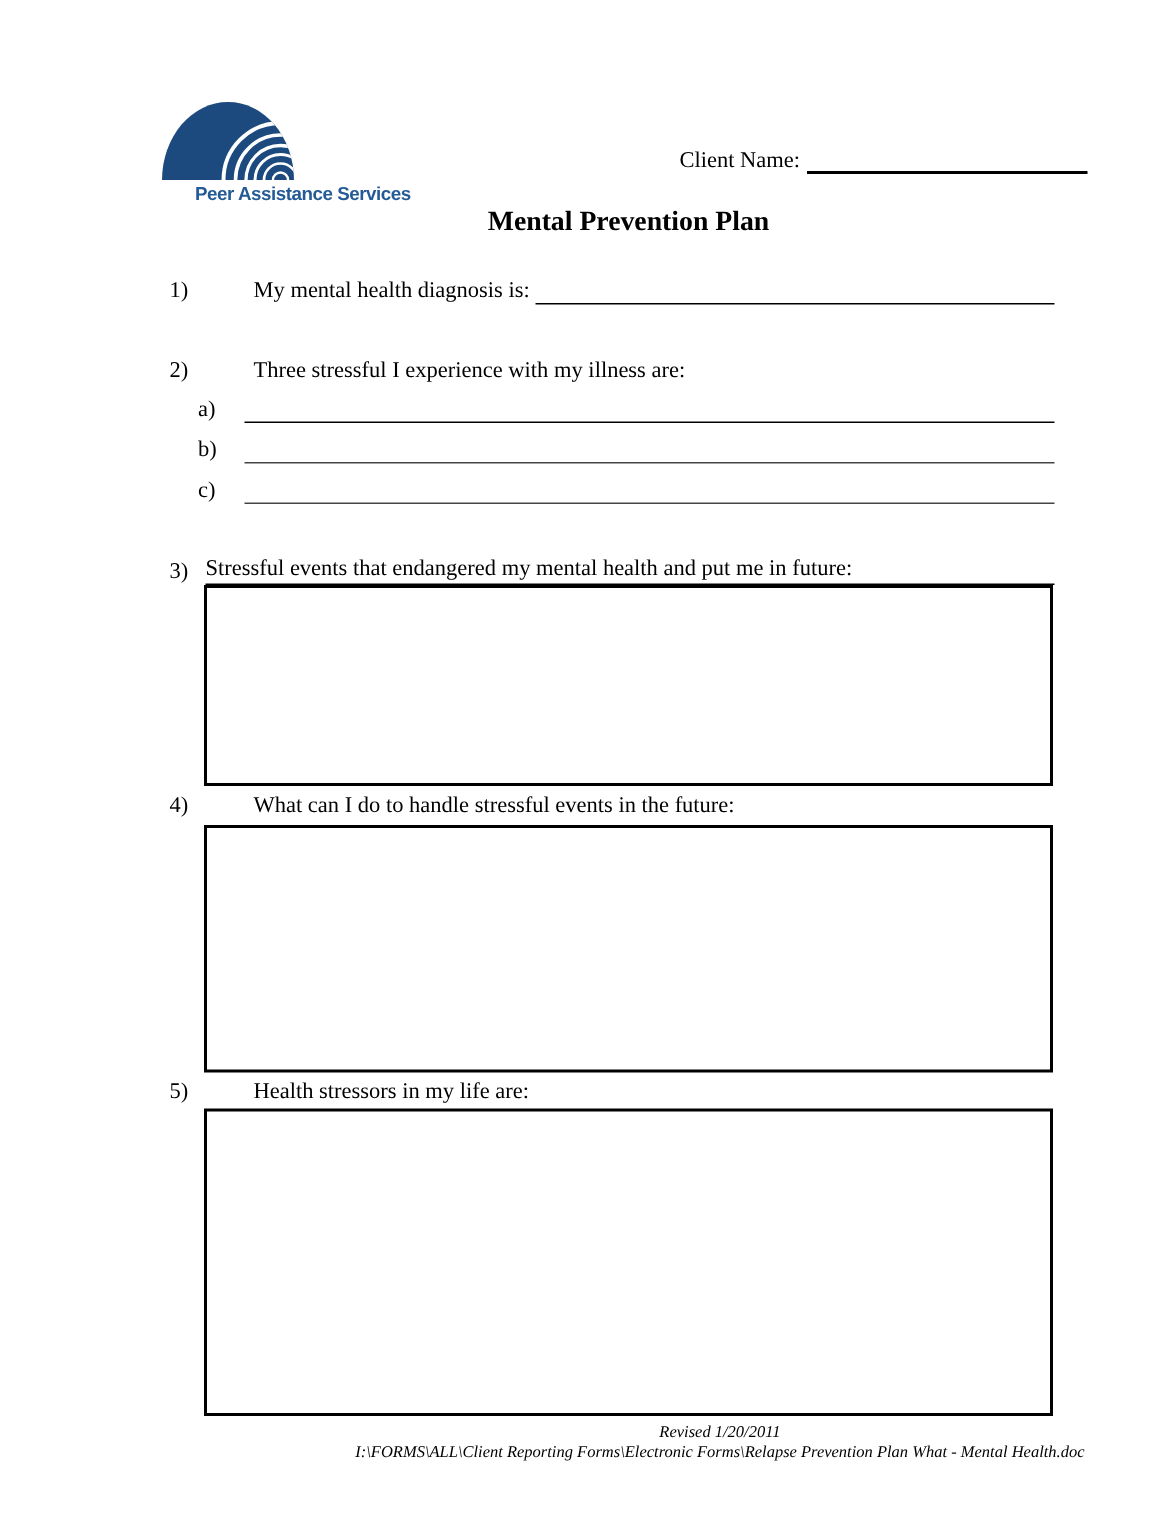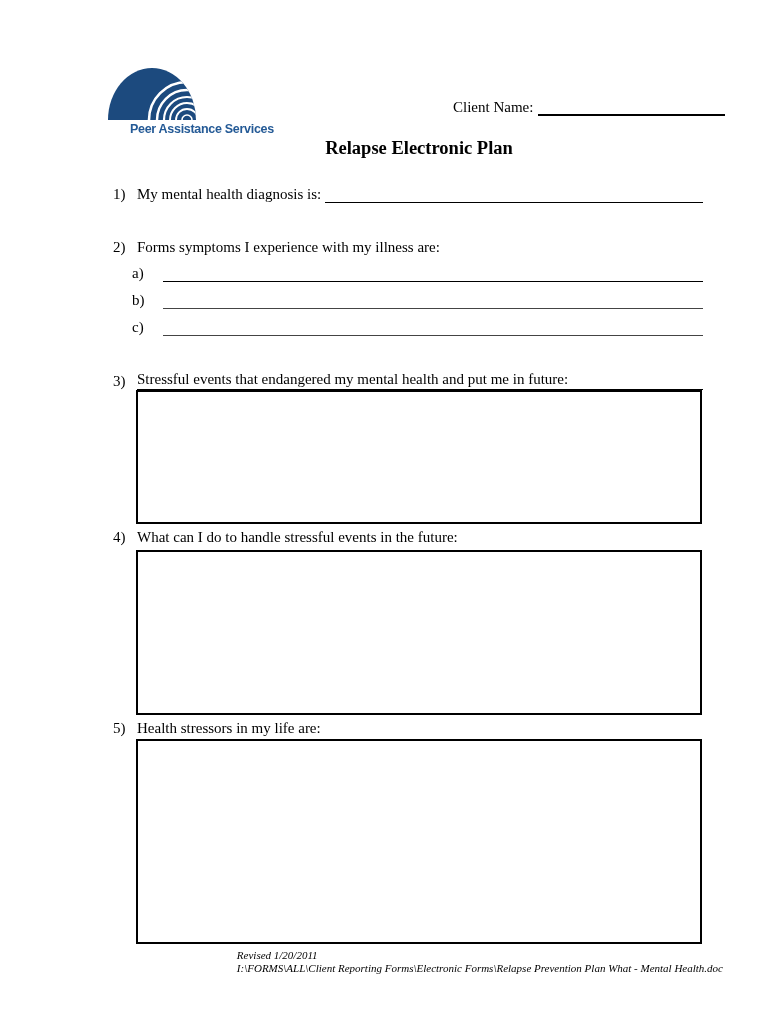--- a/index.html
+++ b/index.html
@@ -39,39 +39,39 @@
 
   .doc-title {
     position: absolute; left: 113px; width: 612px; top: 138px;
     text-align: center;
     font-weight: bold; font-size: 18.5px;
   }
 
   
   .item { position: absolute; left: 113px; width: 590px; display: flex; align-items: flex-end; font-size: 15px; }
   .item .num { width: 24px; flex: 0 0 24px; }
-  .item .lbl { white-space: nowrap; }
+  .item .lbl { white-space: nowrap; margin-left: 32px; }
   .fill-line { flex: 1; margin-left: 4px; border-bottom: 1.4px solid #000; height: 18px; }
   .lbl-underlined { flex: 1; border-bottom: 1.4px solid #000; white-space: nowrap; height: 19px; }
 
   .sub-row { position: absolute; left: 132px; width: 571px; display: flex; align-items: flex-end; font-size: 15px; }
   .sub-row .letter { width: 27px; flex: 0 0 27px; }
   .sub-row .fill-line { height: 18px; border-bottom: 1.4px solid #444; }
   .sub-row.first .fill-line { border-bottom-color: #000; }
 
   .response-box {
     position: absolute; left: 136px; width: 566px;
     border: 2px solid #000;
     background: #fff;
   }
 
   
   .footer {
     position: absolute; right: 47px; top: 949px;
-    text-align: left;
+    text-align: center;
     font-style: italic;
     font-size: 11px;
     line-height: 13px;
     white-space: nowrap;
   }
 </style>
 </head>
 <body>
 
 <div class="page">
@@ -96,31 +96,31 @@
       </svg>
     </span>
     <div class="logo-text">Peer Assistance Services</div>
   </div>
 
   <div class="client-row">
     <span class="client-label">Client Name:</span>
     <span class="client-line"></span>
   </div>
 
-  <div class="doc-title">Relapse Electronic Plan</div>
+  <div class="doc-title">Mental Prevention Plan</div>
 
   <div class="item" style="top:185px;">
     <span class="num">1)</span>
     <span class="lbl">My mental health diagnosis is:</span>
     <span class="fill-line"></span>
   </div>
 
   <div class="item" style="top:239px;">
     <span class="num">2)</span>
-    <span class="lbl">Forms symptoms I experience with my illness are:</span>
+    <span class="lbl">Three stressful I experience with my illness are:</span>
   </div>
   <div class="sub-row first" style="top:264px;">
     <span class="letter">a)</span>
     <span class="fill-line"></span>
   </div>
   <div class="sub-row" style="top:291px;">
     <span class="letter">b)</span>
     <span class="fill-line"></span>
   </div>
   <div class="sub-row" style="top:318px;">

